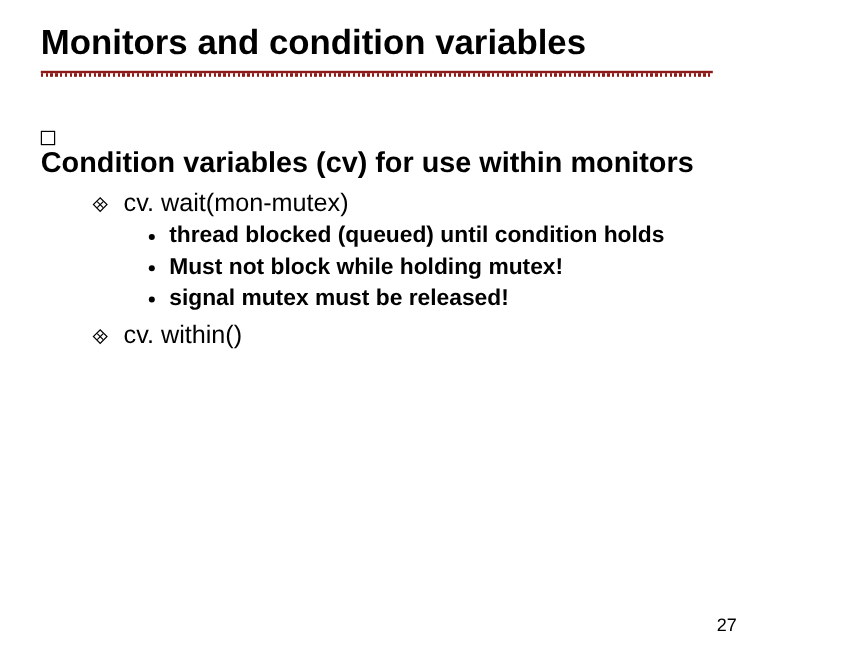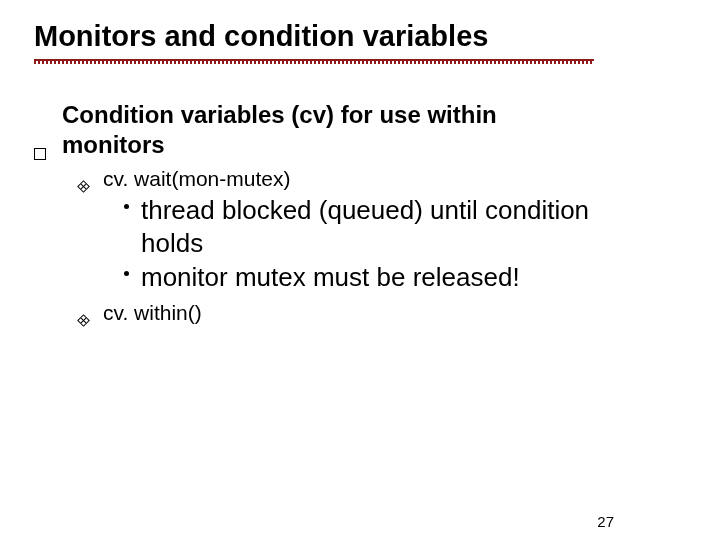--- a/index.html
+++ b/index.html
@@ -33,38 +33,39 @@
       #ffffff 2px, #ffffff 4px
     );
     border-top: 2px solid #8d1919;
   }
   .body {
     padding: 28px 34px 0 34px;
     color: #000;
   }
   .lvl1 {
     display: flex;
-    align-items: flex-end;
+    align-items: flex-start;
     margin: 8px 0 6px 0;
+    flex-direction: column;
   }
   .lvl1 .bullet-sq {
     width: 10px;
     height: 10px;
     border: 1.5px solid #000;
     margin: 9px 16px 0 0;
     flex: 0 0 auto;
   }
   .lvl1 .txt {
     font-size: 24px;
     font-weight: bold;
     line-height: 1.25;
   }
   .lvl2 {
     display: flex;
-    align-items: flex-end;
+    align-items: flex-start;
     margin: 6px 0 0 44px;
   }
   .lvl2 .bullet-dia {
     width: 11px;
     height: 11px;
     margin: 8px 14px 0 0;
     flex: 0 0 auto;
     background:
       linear-gradient(#000,#000) center/7px 1.2px no-repeat,
       linear-gradient(#000,#000) center/1.2px 7px no-repeat;
@@ -92,22 +93,22 @@
   }
   .lvl3 .bullet-dot {
     width: 5px;
     height: 5px;
     background: #000;
     border-radius: 50%;
     margin: 10px 12px 0 0;
     flex: 0 0 auto;
   }
   .lvl3 .txt {
-    font-size: 26px;
-    font-weight: normal;
+    font-size: 19px;
+    font-weight: bold;
     line-height: 1.25;
   }
   .pagenum {
     position: absolute;
     right: 14px;
     bottom: 10px;
     font-size: 15px;
     color: #000;
     font-family: Verdana, sans-serif;
   }
@@ -130,21 +131,25 @@
     <div class="lvl2">
       <div class="bullet-dia"></div>
       <div class="txt">cv. wait(mon-mutex)</div>
     </div>
     <div class="lvl3">
       <div class="bullet-dot"></div>
       <div class="txt">thread blocked (queued) until condition holds</div>
     </div>
     <div class="lvl3">
       <div class="bullet-dot"></div>
-      <div class="txt">monitor mutex must be released!</div>
+      <div class="txt">Must not block while holding mutex!</div>
+    </div>
+    <div class="lvl3">
+      <div class="bullet-dot"></div>
+      <div class="txt">signal mutex must be released!</div>
     </div>
 
     <div class="lvl2">
       <div class="bullet-dia"></div>
       <div class="txt">cv. within()</div>
     </div>
 
   </div>
 
   <div class="pagenum">27</div>

